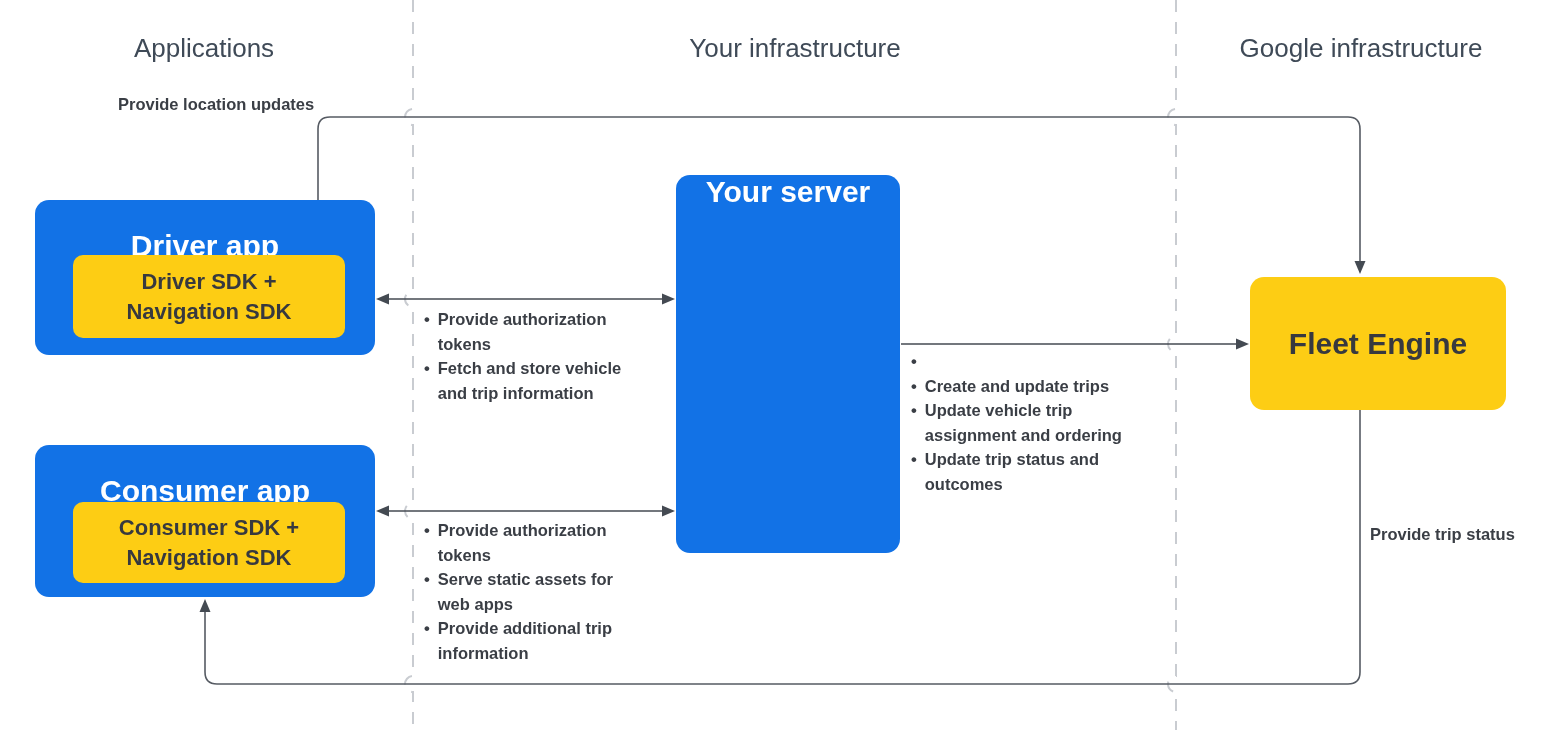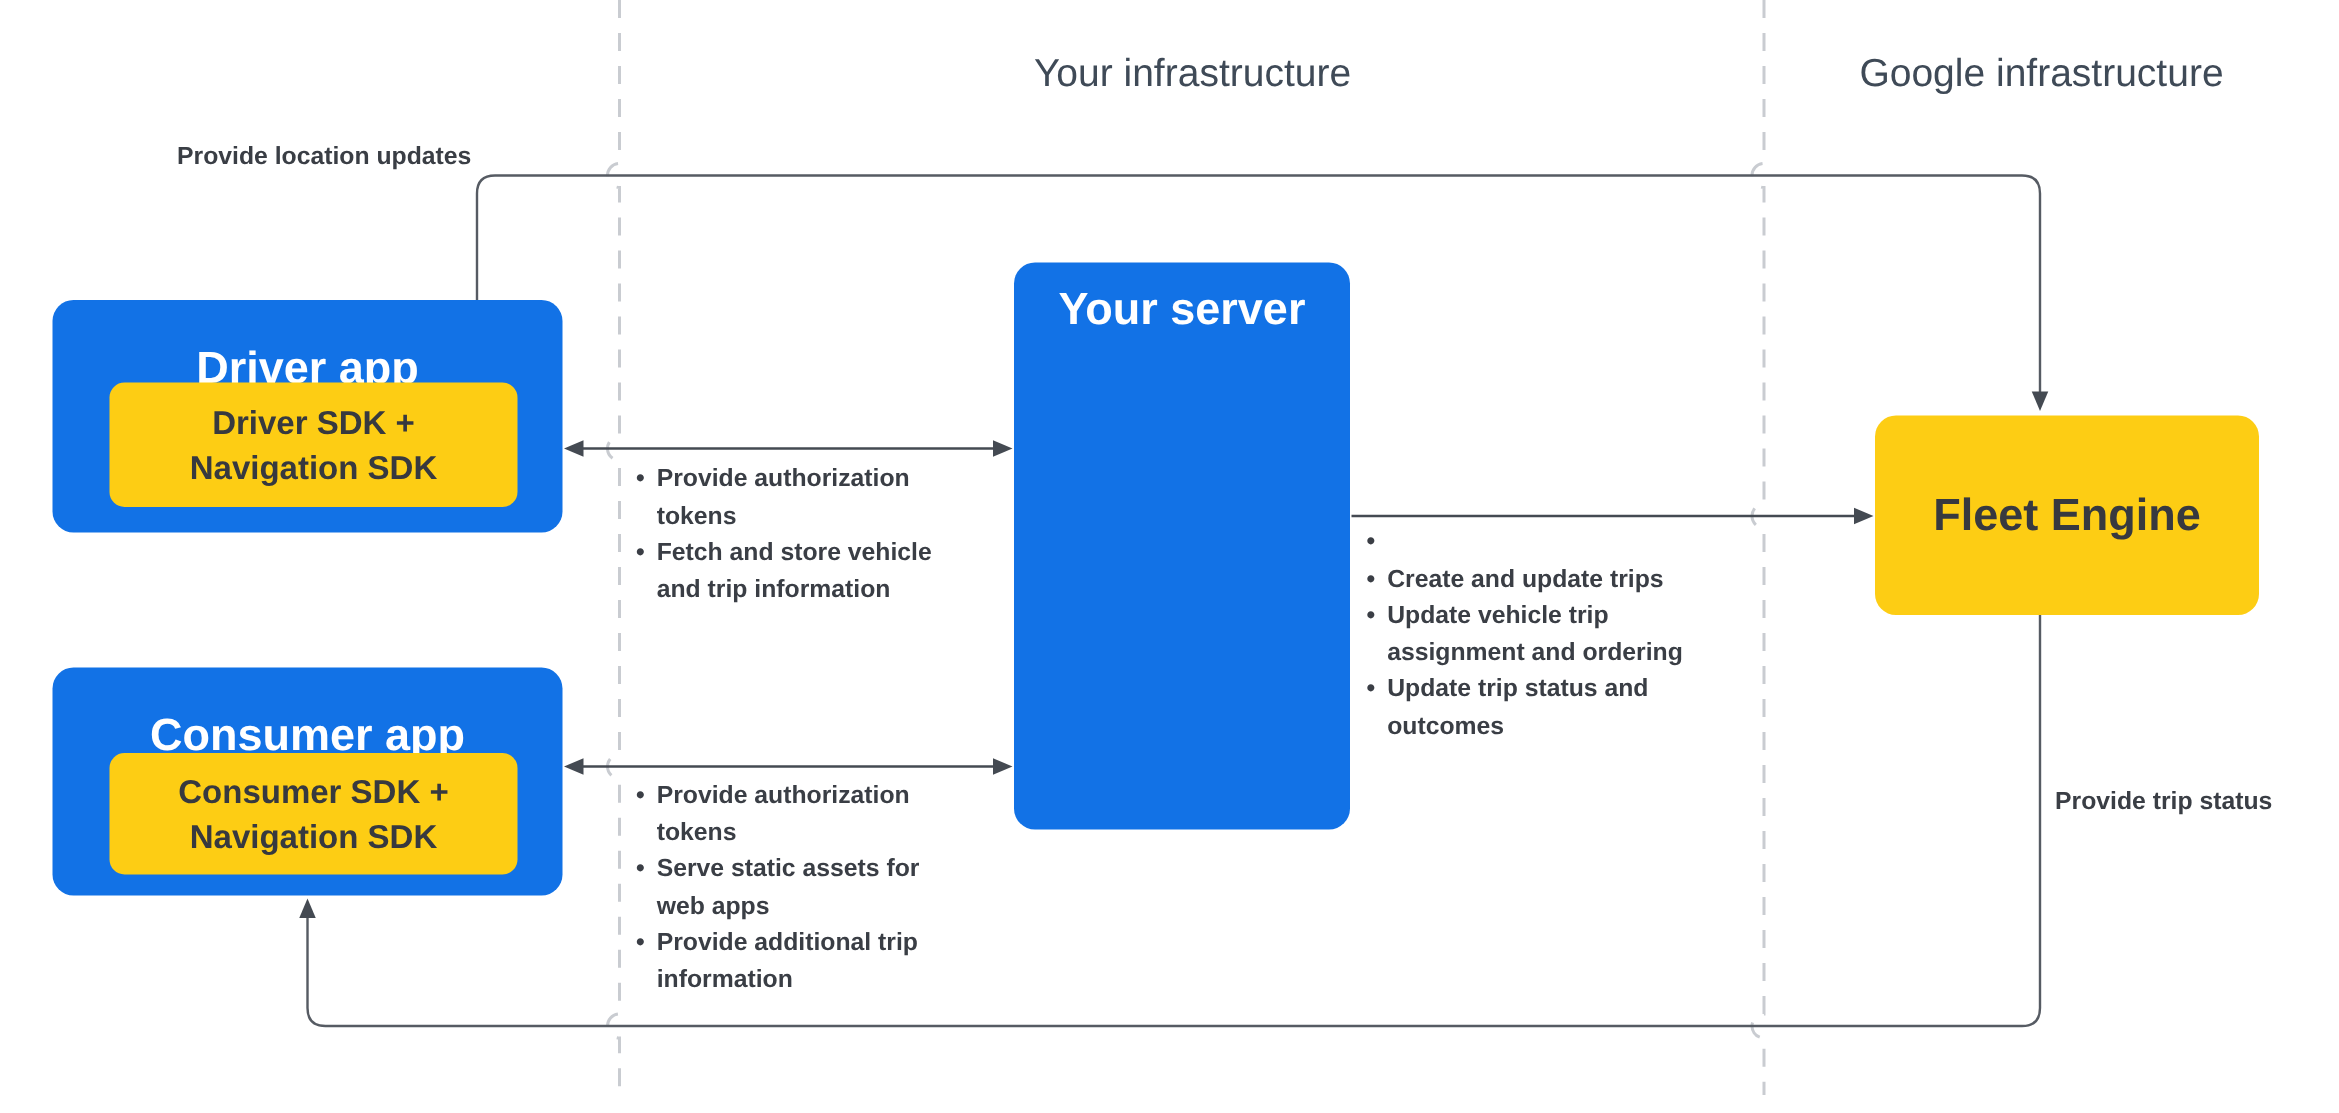--- a/index.html
+++ b/index.html
@@ -78,21 +78,21 @@
     position: absolute;
     list-style: none;
     font-size: 16.5px;
     font-weight: 700;
     color: var(--bullet-text);
     line-height: 24.5px;
   }
   .bullet-list li { display: flex; }
   .bullet-list .dot { margin-right: 8px; flex: 0 0 auto; }
   .driver-title, .consumer-title { padding-top: 29px; }
-  .server-title { padding-top: 15px; }
+  .server-title { }
 </style>
 </head>
 <body>
 
 <div class="canvas">
 
   <svg class="layer-svg" width="1559" height="742" viewBox="0 0 1559 742">
 
     <path d="M413,0 L413,109 A8,8 0 0 0 413,125 L413,291 A8,8 0 0 0 413,307
              L413,503 A8,8 0 0 0 413,519 L413,676 A8,8 0 0 0 413,692 L413,730" fill="none" stroke="var(--divider)" stroke-width="2" stroke-dasharray="12 10"></path>
@@ -110,20 +110,21 @@
     <polygon points="675,299 662,293.5 662,304.5" fill="#444a52"></polygon>
 
     <line x1="388" y1="511" x2="663" y2="511" stroke="#444a52" stroke-width="1.6"></line>
     <polygon points="376,511 389,505.5 389,516.5" fill="#444a52"></polygon>
     <polygon points="675,511 662,505.5 662,516.5" fill="#444a52"></polygon>
 
     <line x1="901" y1="344" x2="1237" y2="344" stroke="#444a52" stroke-width="1.6"></line>
     <polygon points="1249,344 1236,338.5 1236,349.5" fill="#444a52"></polygon>
   </svg>
 
+  <div class="col-header" style="left:104px; width:200px;">Applications</div>
   <div class="col-header" style="left:645px; width:300px;">Your infrastructure</div>
   <div class="col-header" style="left:1211px; width:300px;">Google infrastructure</div>
 
   <div class="node blue" style="left:35px; top:200px; width:340px; height:155px;">
     <div class="node-title driver-title">Driver app</div>
     <div class="sdk-box" style="left:38px; top:55px; width:272px; height:83px;">
       <div class="sdk-label">Driver SDK +
 Navigation SDK</div>
     </div>
   </div>

